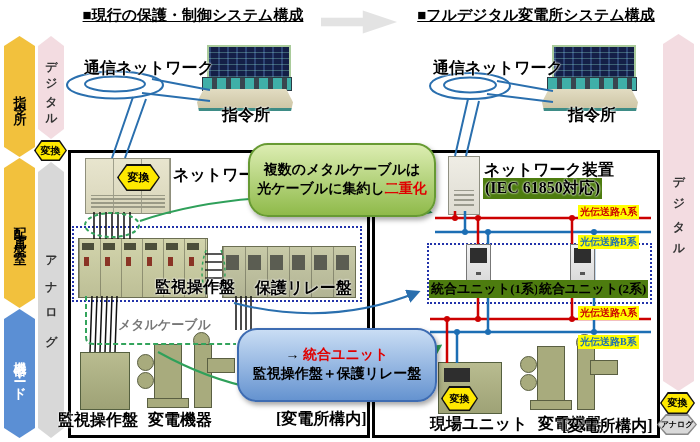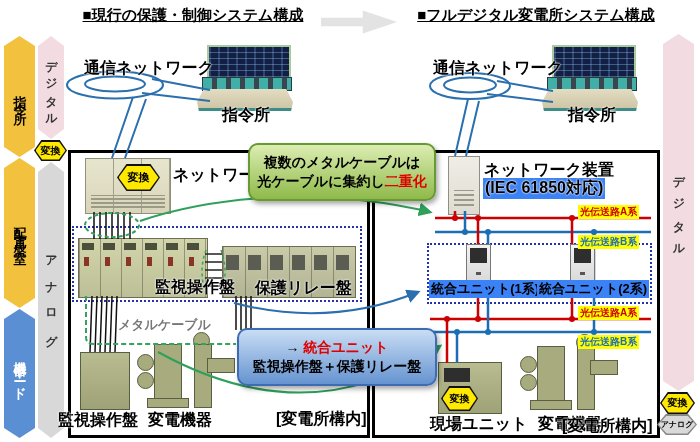--- a/index.html
+++ b/index.html
@@ -1,17 +1,17 @@
 <!DOCTYPE html>
 <html><head>
 <meta charset="utf-8">
 <style>
   html,body{margin:0;padding:0;background:#fff;}
   .stage{position:relative;width:700px;height:442px;background:#fff;overflow:hidden;
-         font-family:Liberation Sans, sans-serif;color:#000;}
+         font-family:Liberation Serif, serif;color:#000;}
   .abs{position:absolute;}
   .lbl{position:absolute;font-weight:bold;font-size:16px;white-space:nowrap;z-index:7;
        text-shadow:0 0 2px #fff,0 0 2px #fff;}
   .title{position:absolute;font-size:15px;font-weight:bold;text-decoration:underline;
          text-align:center;white-space:nowrap;z-index:7;}
   .blockarrow{position:absolute;background:#E3E3E3;
       clip-path:polygon(0 34%,55% 34%,55% 6%,100% 50%,55% 94%,55% 66%,0 66%);
       filter:drop-shadow(0 0 1px #777);}
   
   .col{position:absolute;display:flex;align-items:center;justify-content:center;
@@ -56,26 +56,26 @@
   .bank.b2::before{background:repeating-linear-gradient(90deg,#5b5d52 0 13px,transparent 13px 22px);top:8px;height:15px;}
   .bank.b2::after{display:none;}
   .olivebox{position:absolute;background:linear-gradient(#B9BC90,#9EA276);border:1px solid #55603F;}
   .tower{position:absolute;background:linear-gradient(#F2F2F2,#D9D9D9);border:1px solid #777;z-index:6;}
   .tower::before{content:"";position:absolute;left:3px;right:3px;top:3px;height:15px;background:#2E2E2E;
      box-shadow:0 18px 0 -6px #555;}
   .mach{position:absolute;z-index:3;}
   .m-r{position:absolute;background:#A8AB7D;border:1px solid #5A5F42;}
   .m-c{position:absolute;width:15px;height:15px;border-radius:50%;background:#A8AB7D;border:1px solid #5A5F42;}
   
-  .callout{position:absolute;border-radius:10px;text-align:center;font-weight:bold;font-size:14px;
-     z-index:8;padding:8px 6px;line-height:1.35;box-shadow:2px 3px 5px rgba(0,0,0,.35);white-space:nowrap;}
+  .callout{position:absolute;border-radius:20px;text-align:center;font-weight:bold;font-size:14px;
+     z-index:8;padding:16px 6px;line-height:1.35;box-shadow:2px 3px 5px rgba(0,0,0,.35);white-space:nowrap;}
   .callout.green{background:linear-gradient(#DCEDB2,#8FBA4A);border:2px solid #679A33;}
   .callout.blue{background:linear-gradient(#C9DDF4,#6593D0);border:2px solid #3E6CB2;}
   .red{color:#E00000;}
-  .hl{background:#3b82f6;padding:0 2px;}
+  .hl{background:#4d7c0f;padding:0 2px;}
   .optlabel{position:absolute;font-weight:bold;font-size:10px;background:#FFFF00;
      padding:0 2px;white-space:nowrap;z-index:7;}
   .optA{color:#CC0000;} .optB{color:#1C6EB4;}
   svg.overlay{position:absolute;left:0;top:0;z-index:5;pointer-events:none;}
 </style>
 </head>
 <body>
 
 <div class="stage">
 

